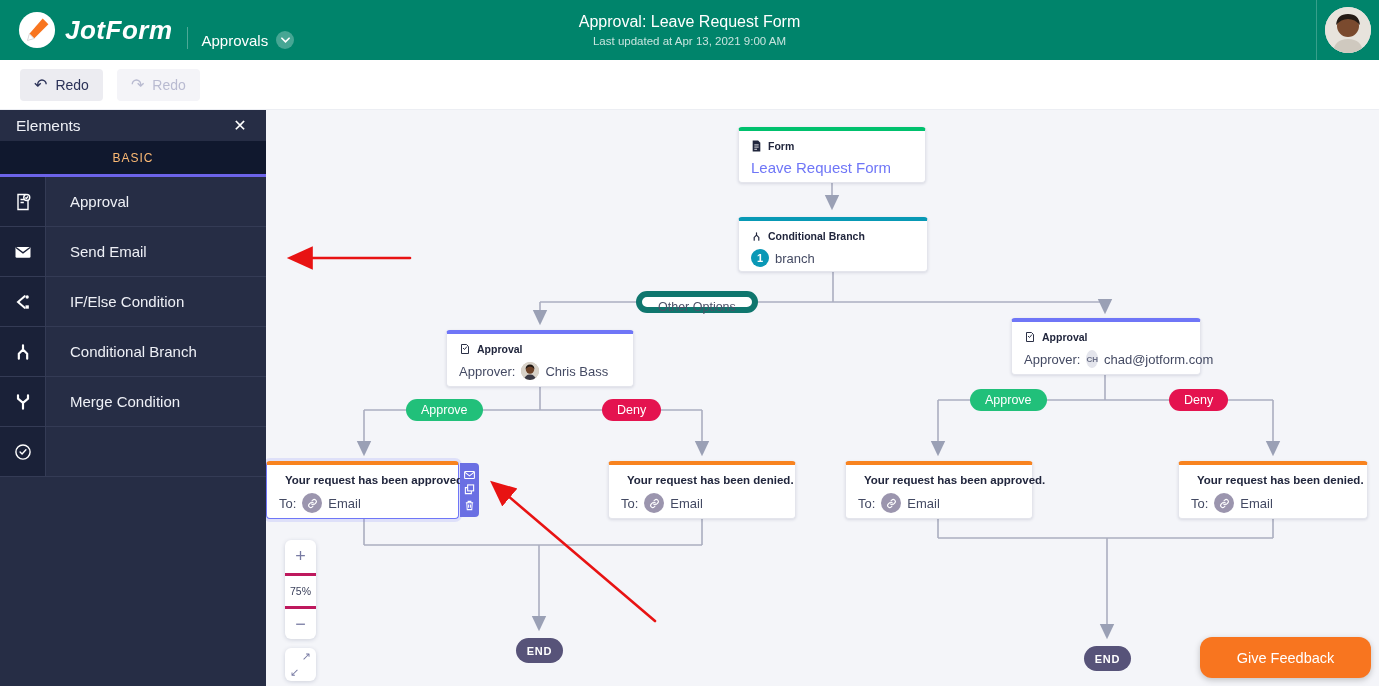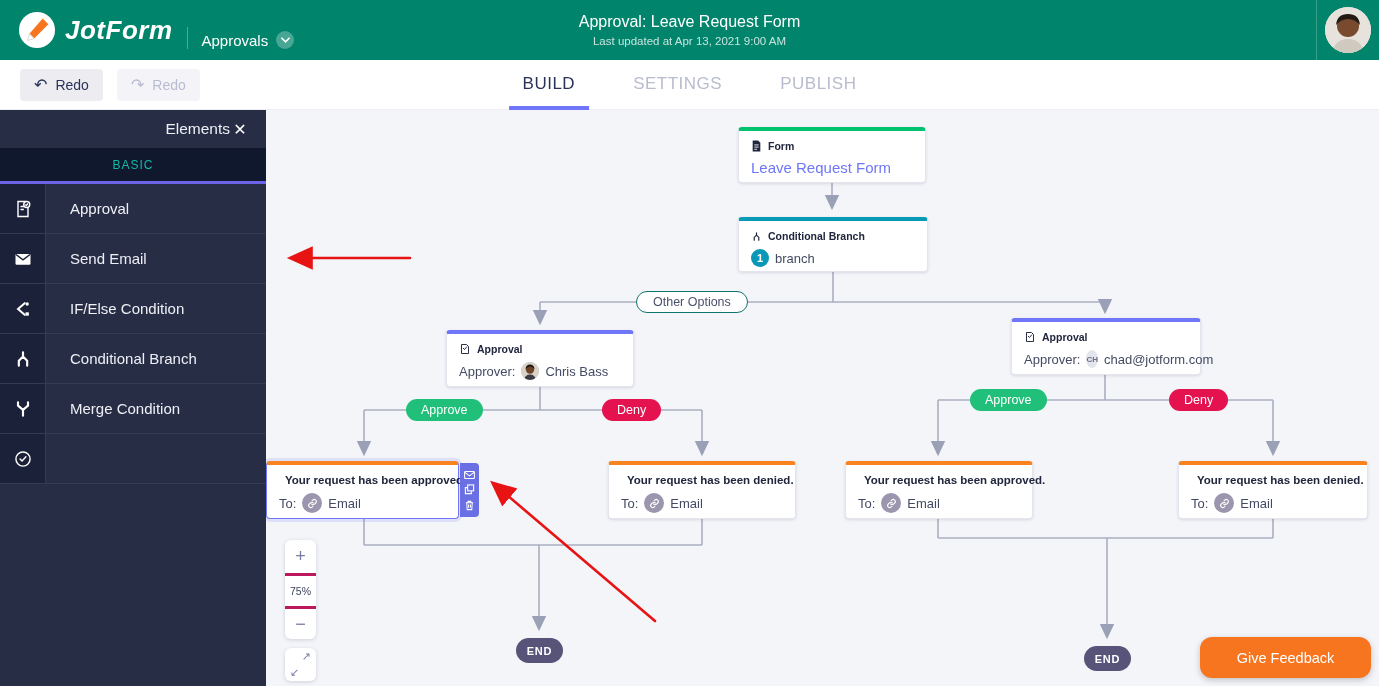--- a/index.html
+++ b/index.html
@@ -38,26 +38,26 @@
   .tbtn .arr { font-size:16px; line-height:1; }
   .tabs { position:absolute; left:50%; transform:translateX(-50%); top:0; height:50px;
           display:flex; gap:30px; }
   .tab { height:50px; line-height:48px; padding:0 14px; font-size:17px; letter-spacing:.5px;
          color:#b9bcce; cursor:pointer; border-bottom:4px solid transparent; }
   .tab.active { color:#2b3258; border-bottom-color:#6f76f7; }
 
   
   .sidebar { position:absolute; left:0; top:110px; width:266px; height:576px;
              background:#262d45; color:#eef0f6; z-index:5; }
-  .sb-head { height:38px; display:flex; align-items:center; justify-content:flex-end;
+  .sb-head { height:31px; display:flex; align-items:center; justify-content:space-between;
              padding:0 16px; font-size:15.5px; }
   .sb-close { width:20px; height:20px; display:flex; align-items:center; justify-content:center;
               cursor:pointer; font-size:16px; color:#fff; }
   .sb-section { height:36px; background:#10182e; display:flex; align-items:center; justify-content:center;
-                font-size:12px; letter-spacing:1px; color:#14b8a6;
+                font-size:12px; letter-spacing:1px; color:#fdba74;
                 border-bottom:3px solid #6c63e8; }
   .sb-item { display:flex; height:50px; border-bottom:1px solid #343b55; cursor:pointer; }
   .sb-ic { width:46px; background:#1a2138; border-right:1px solid #343b55;
            display:flex; align-items:center; justify-content:center; flex:none; }
   .sb-label { display:flex; align-items:center; padding-left:24px; font-size:15px; }
 
   
   .canvas { position:absolute; left:266px; top:110px; width:1113px; height:576px;
             background:#f4f5f9; }
   .wires { position:absolute; left:0; top:0; }
@@ -78,21 +78,21 @@
   .badge-num { width:18px; height:18px; border-radius:50%; background:#0a98b6; color:#fff;
                font-size:11px; font-weight:bold; display:flex; align-items:center; justify-content:center; }
   .mini-avatar { width:18px; height:18px; border-radius:50%; overflow:hidden; background:#c9beb2; flex:none; }
   .initials { width:18px; height:18px; border-radius:50%; background:#e4e5ec; color:#6b7087;
               font-size:8px; font-weight:bold; display:flex; align-items:center; justify-content:center; }
   .subject { font-size:11.5px; font-weight:bold; color:#21263d; }
   .link-chip { width:20px; height:20px; border-radius:50%; background:#9b95ae;
                display:flex; align-items:center; justify-content:center; flex:none; }
 
   .edge-pill { position:absolute; height:22px; line-height:20px; padding:0 16px; border-radius:11px;
-               background:#fff; border:1px solid #0f766e; color:#4b5168; font-size:12.5px;
+               background:#fff; border:6px solid #0f766e; color:#4b5168; font-size:12.5px;
                white-space:nowrap; cursor:pointer; }
   .outcome { position:absolute; height:22px; line-height:22px; padding:0 15px; border-radius:11px;
              color:#fff; font-size:12.5px; white-space:nowrap; }
   .outcome.ok  { background:#21c07a; }
   .outcome.no  { background:#e4134f; }
 
   .end-pill { position:absolute; width:47px; height:25px; border-radius:13px; background:#575379;
               color:#fff; font-size:11px; font-weight:bold; letter-spacing:.8px;
               display:flex; align-items:center; justify-content:center; }
 
@@ -160,25 +160,20 @@
 <div class="toolbar-row">
   <div class="undo-redo">
     <button class="tbtn undo">
       <span class="arr">↶</span>
       <span>Redo</span>
     </button>
     <button class="tbtn redo">
       <span class="arr">↷</span>
       <span>Redo</span>
     </button>
-  </div>
-  <div class="tabs">
-    <div class="tab active">BUILD</div>
-    <div class="tab">SETTINGS</div>
-    <div class="tab">PUBLISH</div>
   </div>
 </div>
 
 <aside class="sidebar">
   <div class="sb-head">
     <span>Elements</span>
     <span class="sb-close">✕</span>
   </div>
   <div class="sb-section">BASIC</div>
 

